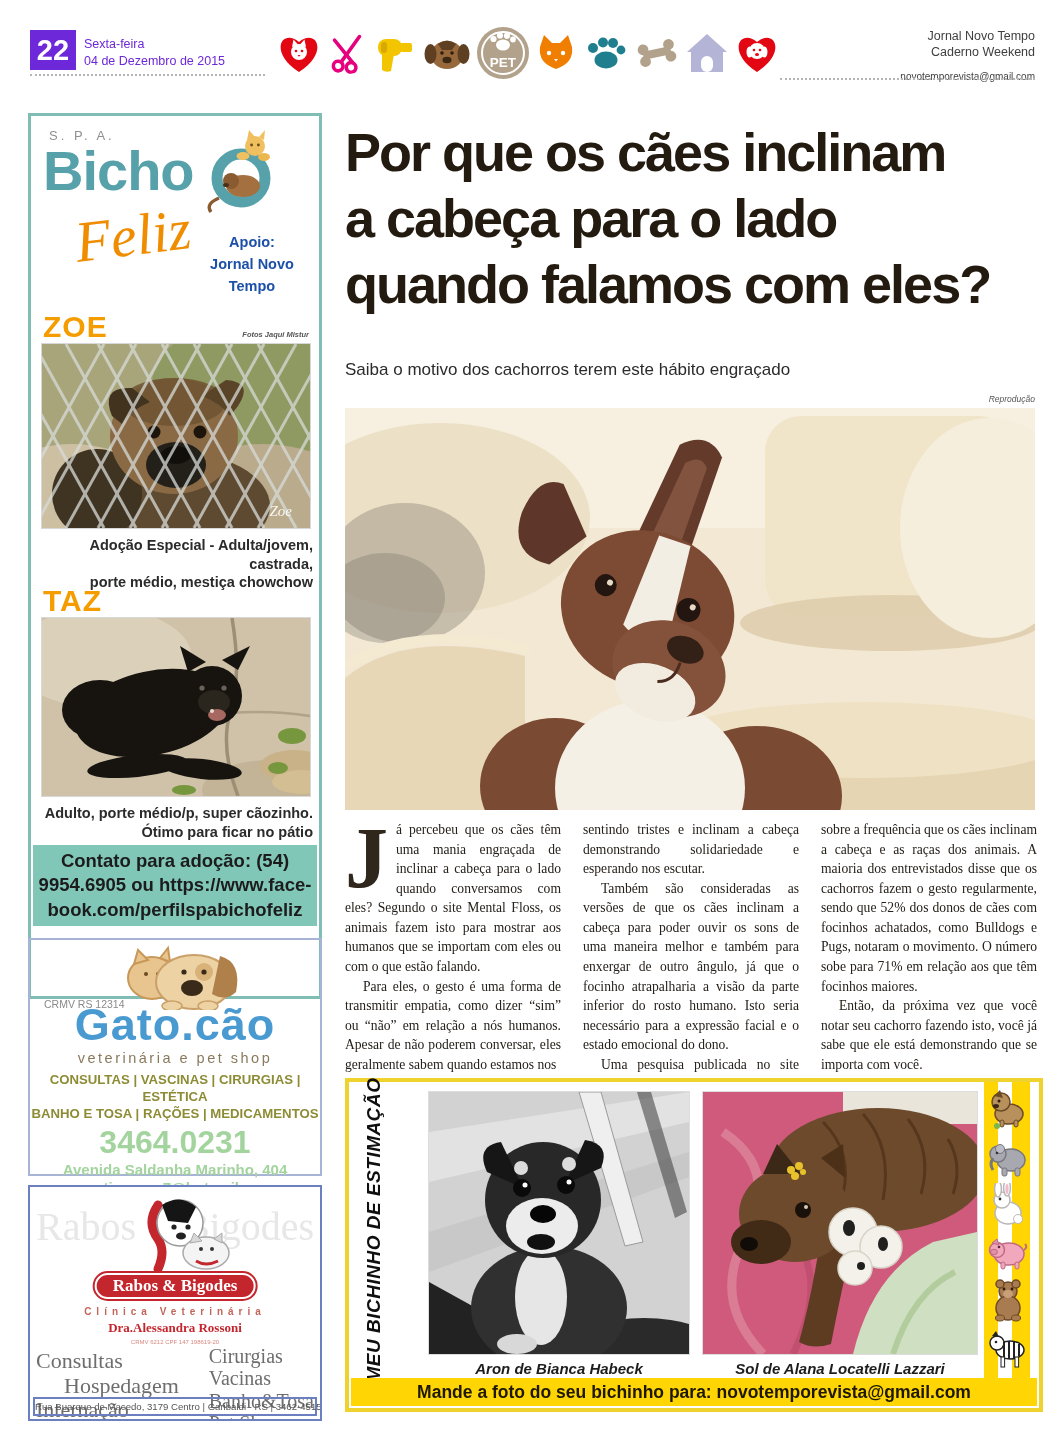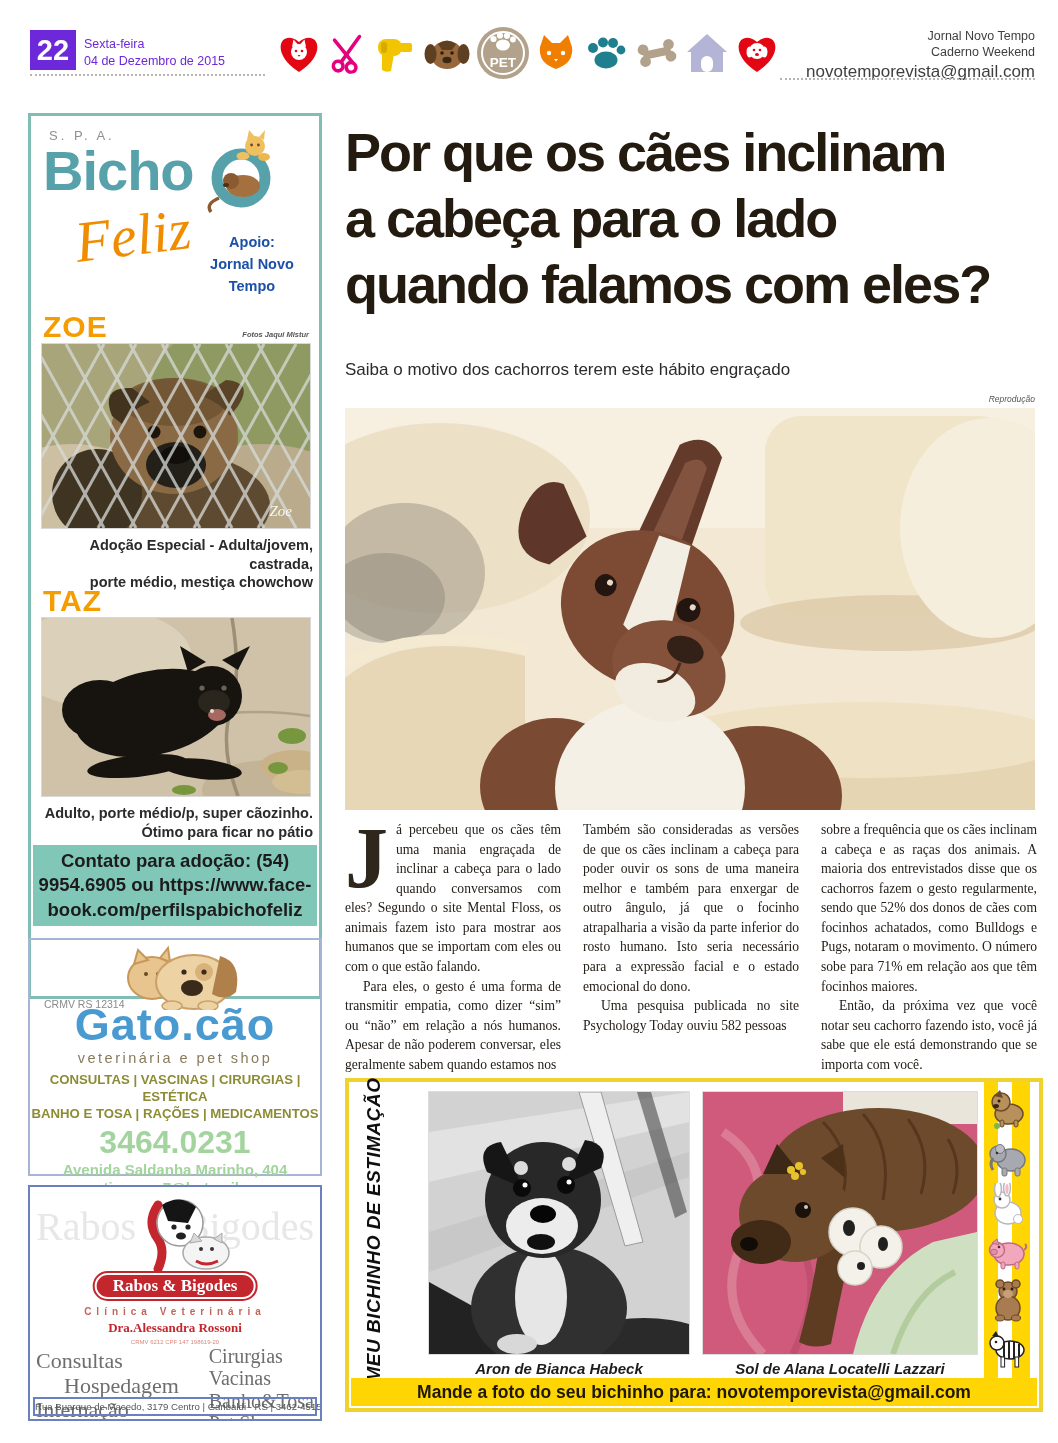--- a/index.html
+++ b/index.html
@@ -11,21 +11,21 @@
   
   #page-number { left:30px; top:30px; width:46px; height:40px; background:#6d28d9;
      color:#fff; font-size:29px; font-weight:bold; display:flex; align-items:center; justify-content:center; }
   #date-block { left:84px; top:36px; font-size:12.5px; color:#6d28d9; line-height:1.35; }
   .dotline { border-bottom:2px dotted #b5b5b5; height:0; }
   #dot-left { left:30px; top:74px; width:235px; }
   #dot-right { left:780px; top:78px; width:255px; }
   #icon-row { left:276px; top:24px; width:504px; height:58px; display:flex; align-items:center; justify-content:space-between; }
   #icon-row .ic { display:flex; align-items:center; justify-content:center; }
   #masthead-right { left:780px; top:28px; width:255px; text-align:right; font-size:12.5px; color:#3f3f3f; line-height:1.3; }
-  #masthead-right .email { font-size:17px; }
+  #masthead-right .email { font-size:10px;margin-top:9px; }
 
   
   #bicho-box { left:28px; top:113px; width:294px; height:886px; border:3px solid #7fbdb5; background:#fff; }
   .spa-prefix { left:18px; top:12px; font-size:13px; color:#8f8f8f; letter-spacing:3px; }
   .spa-name { left:12px; top:22px; font-size:56px; font-weight:bold; color:#57a2aa; letter-spacing:-1px; }
   .spa-art { left:148px; top:12px; }
   .spa-feliz { left:44px; top:86px; font-size:58px; color:#f08c00; font-family:"Liberation Serif",serif;
                font-style:italic; transform:rotate(-7deg); }
   .apoio { left:164px; top:116px; width:114px; text-align:center; color:#1d50a8; font-weight:bold;
            font-size:14.5px; line-height:1.5; }
@@ -452,20 +452,21 @@
       </g>
     </svg>
   </div>
 
   <div class="abs" id="article">
     <div class="col">
       <p><span class="dc">J</span><span>á percebeu que os cães têm uma mania engraçada de inclinar a cabeça para o lado quando conversamos com eles? Segundo o site Mental Floss, os animais fazem isto para mostrar aos humanos que se importam com eles ou com o que estão falando.</span></p>
       <p>Para eles, o gesto é uma forma de transmitir empatia, como dizer “sim” ou “não” em relação a nós humanos. Apesar de não poderem conversar, eles geralmente sabem quando estamos nos</p>
     </div>
     <div class="col">
+      <p>sentindo tristes e inclinam a cabeça demonstrando solidariedade e esperando nos escutar.</p>
       <p>Também são consideradas as versões de que os cães inclinam a cabeça para poder ouvir os sons de uma maneira melhor e também para enxergar de outro ângulo, já que o focinho atrapalharia a visão da parte inferior do rosto humano. Isto seria necessário para a expressão facial e o estado emocional do dono.</p>
       <p>Uma pesquisa publicada no site Psychology Today ouviu 582 pessoas</p>
     </div>
     <div class="col">
       <p>sobre a frequência que os cães inclinam a cabeça e as raças dos animais. A maioria dos entrevistados disse que os cachorros fazem o gesto regularmente, sendo que 52% dos donos de cães com focinhos achatados, como Bulldogs e Pugs, notaram o movimento. O número sobe para 71% em relação aos que têm focinhos maiores.</p>
       <p>Então, da próxima vez que você notar seu cachorro fazendo isto, você já sabe que ele está demonstrando que se importa com você.</p>
     </div>
   </div>
 
   <div class="abs" id="feature-box">

